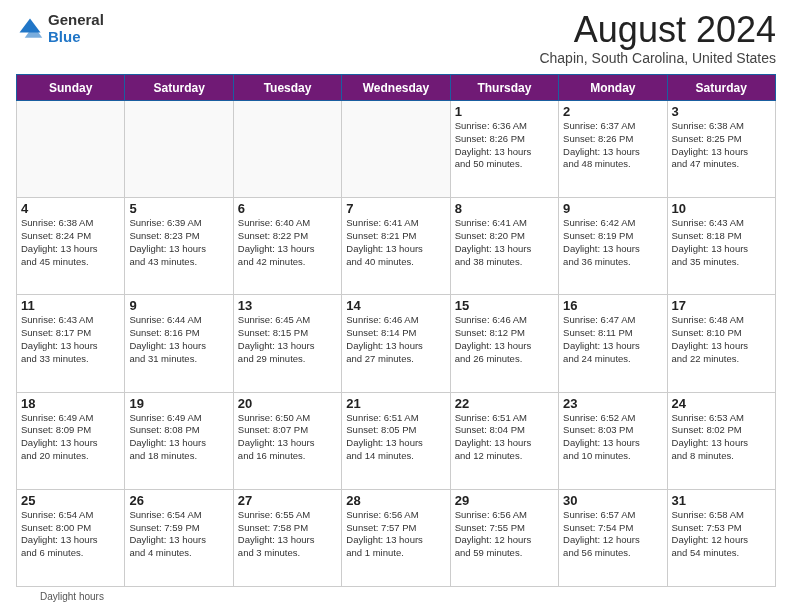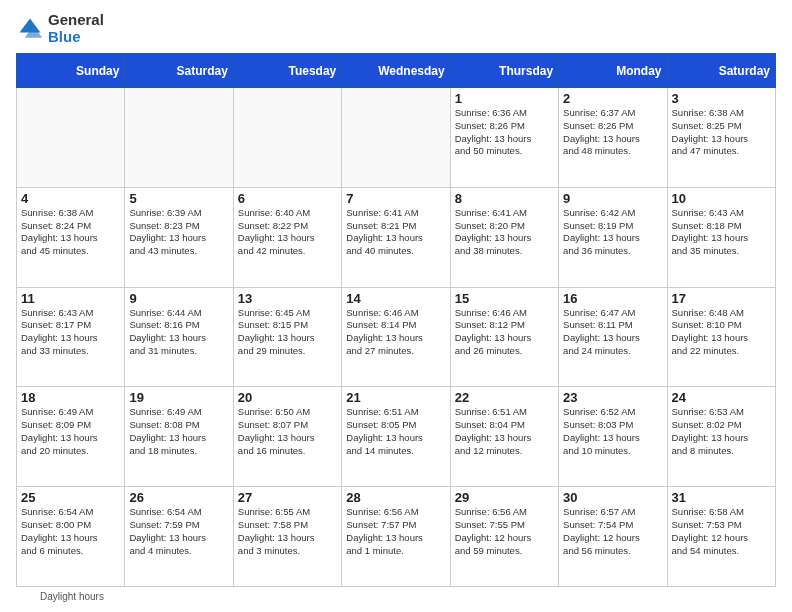--- a/index.html
+++ b/index.html
@@ -55,28 +55,28 @@
       margin-top: 2px;
     }
     .calendar {
       flex: 1;
       border: 1px solid #ccc;
       border-collapse: collapse;
       width: 100%;
       table-layout: fixed;
     }
     .calendar th {
-      background: #1d4ed8;
+      background: #701a75;
       color: #fff;
       font-size: 12px;
       font-weight: bold;
-      text-align: right;
+      text-align: center;
       padding: 4px 5px;
       border: 1px solid #1a5fa0;
-      height: 34px;
+      height: 26px;
     }
     .calendar td {
       border: 1px solid #ccc;
       vertical-align: top;
       padding: 3px 4px;
       background: #fff;
       height: 82px;
       width: 113px;
     }
     .calendar td.empty {
@@ -110,20 +110,24 @@
     <div class="logo">
       <svg class="logo-icon" viewBox="0 0 32 32" xmlns="http://www.w3.org/2000/svg">
         <polygon points="16,4 28,20 4,20" fill="#2176c7"></polygon>
         <polygon points="20,12 30,26 10,26" fill="#2176c7" opacity="0.6"></polygon>
       </svg>
       <div class="logo-text">
         <span class="logo-general">General</span><br>
         <span class="logo-blue">Blue</span>
       </div>
     </div>
+    <div class="title-block">
+      <div class="month-year">August 2024</div>
+      <div class="location">Chapin, South Carolina, United States</div>
+    </div>
   </div>
 
   <table class="calendar">
     <thead>
       <tr>
       <th>Sunday</th>
           <th>Saturday</th>
           <th>Tuesday</th>
           <th>Wednesday</th>
           <th>Thursday</th>

